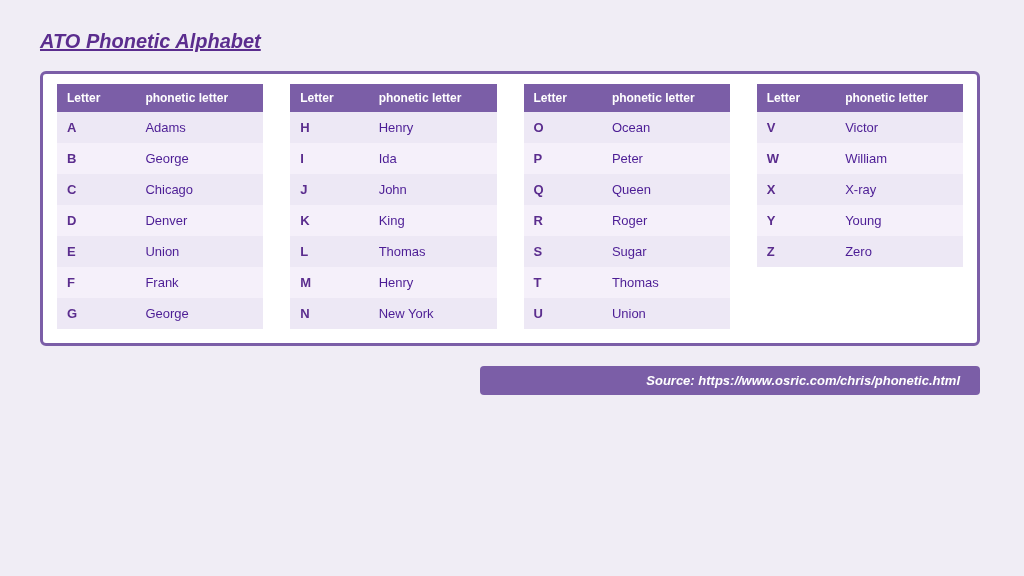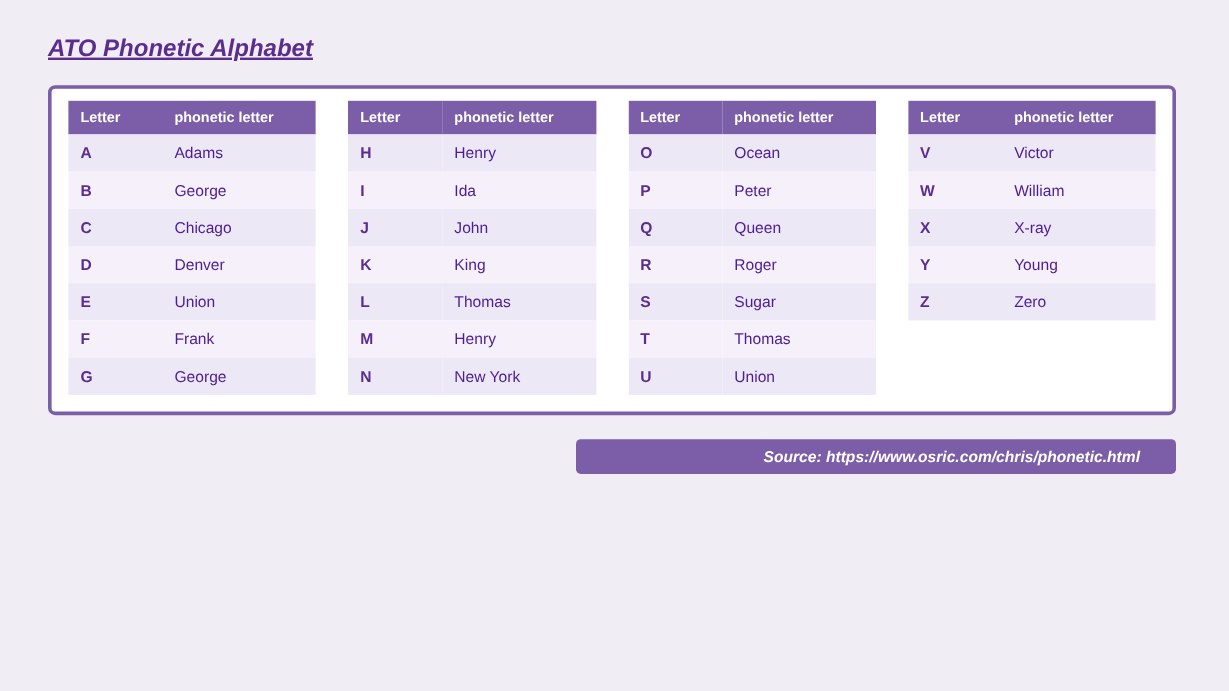--- a/index.html
+++ b/index.html
@@ -80,21 +80,21 @@
       color: #5b2d8e;
     }
 
     .source-bar {
       background: #7b5ea7;
       color: white;
       font-size: 13px;
       font-style: italic;
       font-weight: bold;
       text-align: right;
-      padding: 7px 30px;
+      padding: 7px 20px;
       margin-top: 10px;
       border-radius: 4px;
       width: 500px;
       align-self: flex-end;
     }
 
     .bottom-section {
       display: flex;
       justify-content: flex-end;
       width: 940px;

